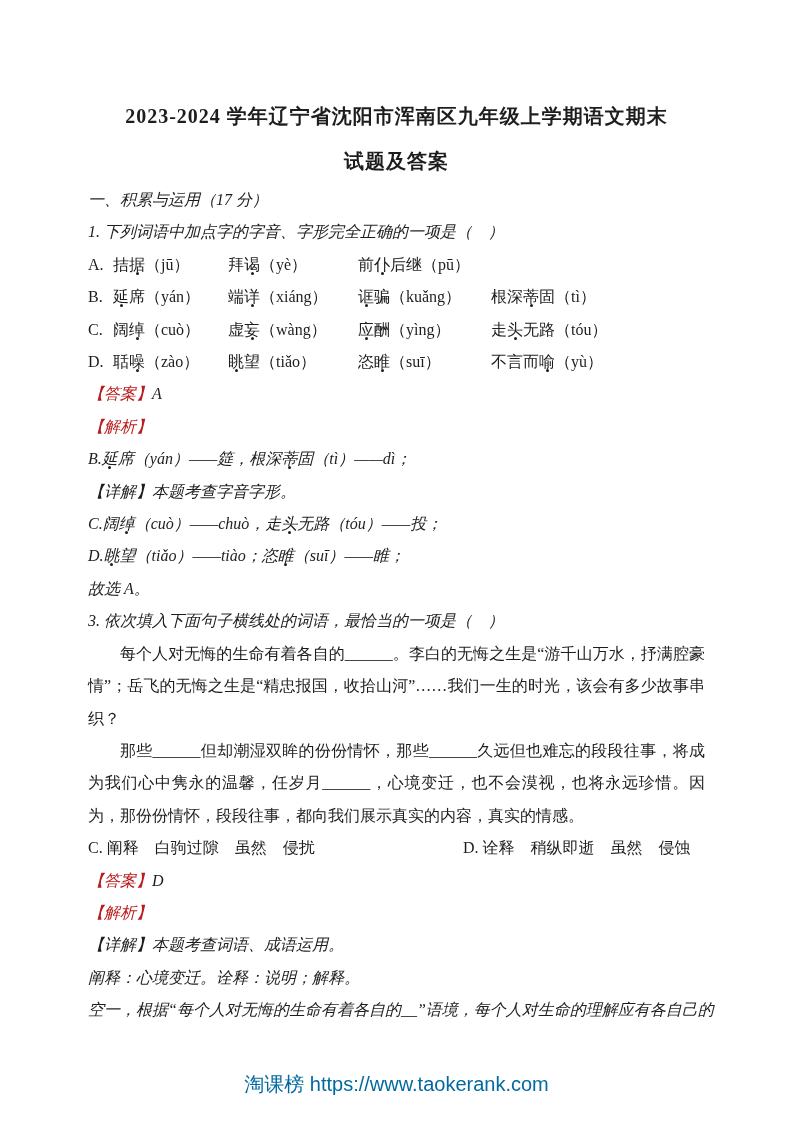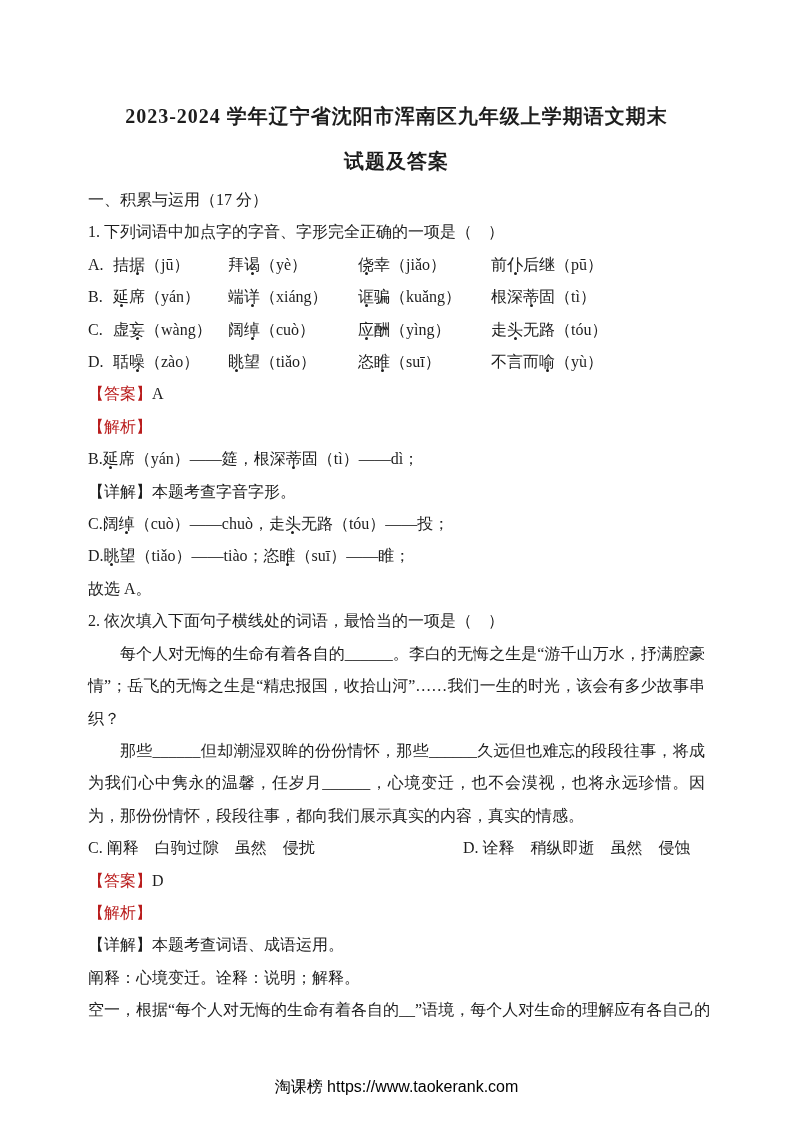--- a/index.html
+++ b/index.html
@@ -10,36 +10,36 @@
     margin: 0 auto;
     background: #ffffff;
     color: #1d1d1d;
     font-family: "Liberation Serif", "DejaVu Serif", serif;
     overflow: hidden;
     border-radius: 29px;
   }
   .content { position: absolute; left: 88px; right: 88px; top: 94px; }
   .title { font-size: 20px; font-weight: 700; text-align: center; line-height: 45px; margin: 0; letter-spacing: 1px; }
   .title span { display: block; }
-  .line { margin: 0; font-size: 16px; line-height: 32.4px; white-space: nowrap; }
+  .line { margin: 0; font-size: 16px; line-height: 32.4px; white-space: nowrap; font-style: italic; }
   .para { margin: 0; font-size: 16px; line-height: 32.4px; text-indent: 2em; text-align: justify; }
   .tag { color: #b91c1c; }
   .opt-row { display: grid; grid-template-columns: 25px 115px 130px 133px auto; font-size: 16px; line-height: 32.4px; }
   .opt-row > span { white-space: nowrap; }
   .opt2-row { display: grid; grid-template-columns: 375px auto; font-size: 16px; line-height: 32.4px; }
   .opt2-row > span { white-space: nowrap; }
   .em-dot { position: relative; }
   .em-dot::after {
     content: ""; position: absolute; left: 50%; margin-left: -1.5px; bottom: -2px;
     width: 3px; height: 3px; border-radius: 50%; background: currentColor;
   }
   .footer {
     position: absolute; left: 0; right: 0; bottom: 24px;
     text-align: center; font-family: "Liberation Sans", "DejaVu Sans", sans-serif;
-    font-size: 16px; color: #000000;
+    font-size: 20px; color: #0369a1;
   }
 </style>
 </head>
 <body>
 
 <div class="page">
   <div class="content">
 
     <h1 class="title">
       <span>2023-2024 学年辽宁省沈阳市浑南区九年级上学期语文期末</span>
@@ -48,55 +48,54 @@
 
     <p class="line">一、积累与运用（17 分）</p>
 
     <p class="line">1. 下列词语中加点字的字音、字形完全正确的一项是（　）</p>
 
     <div>
       <div class="opt-row">
         <span>A.</span>
         <span>拮<span class="em-dot">据</span>（jū）</span>
         <span>拜<span class="em-dot">谒</span>（yè）</span>
-        <span><span class="em-dot">侥</span>幸（jiǎo）</span>
         <span>前<span class="em-dot">仆</span>后继（pū）</span>
       </div>
       <div class="opt-row">
         <span>B.</span>
         <span><span class="em-dot">延</span>席（yán）</span>
         <span>端<span class="em-dot">详</span>（xiáng）</span>
         <span><span class="em-dot">诓</span>骗（kuǎng）</span>
         <span>根深<span class="em-dot">蒂</span>固（tì）</span>
       </div>
       <div class="opt-row">
         <span>C.</span>
+        <span>阔<span class="em-dot">绰</span>（cuò）</span>
         <span>虚<span class="em-dot">妄</span>（wàng）</span>
-        <span>阔<span class="em-dot">绰</span>（cuò）</span>
         <span><span class="em-dot">应</span>酬（yìng）</span>
         <span>走<span class="em-dot">头</span>无路（tóu）</span>
       </div>
       <div class="opt-row">
         <span>D.</span>
         <span>聒<span class="em-dot">噪</span>（zào）</span>
         <span><span class="em-dot">眺</span>望（tiǎo）</span>
         <span>恣<span class="em-dot">睢</span>（suī）</span>
         <span>不言而<span class="em-dot">喻</span>（yù）</span>
       </div>
     </div>
 
     <p class="line"><span class="tag">【答案】</span><span>A</span></p>
     <p class="line"><span class="tag">【解析】</span></p>
     <p class="line">B.<span class="em-dot">延</span>席（yán）——筵，根深<span class="em-dot">蒂</span>固（tì）——dì；</p>
     <p class="line">【详解】本题考查字音字形。</p>
     <p class="line">C.阔<span class="em-dot">绰</span>（cuò）——chuò，走<span class="em-dot">头</span>无路（tóu）——投；</p>
     <p class="line">D.<span class="em-dot">眺</span>望（tiǎo）——tiào；恣<span class="em-dot">睢</span>（suī）——睢；</p>
     <p class="line">故选 A。</p>
 
-    <p class="line">2. 依次填入下面句子横线处的词语，最恰当的一项是（　）</p>
+    <p class="line">3. 依次填入下面句子横线处的词语，最恰当的一项是（　）</p>
     <p class="para">每个人对无悔的生命有着各自的______。李白的无悔之生是“游千山万水，抒满腔豪情”；岳飞的无悔之生是“精忠报国，收拾山河”……我们一生的时光，该会有多少故事串织？</p>
     <p class="para">那些______但却潮湿双眸的份份情怀，那些______久远但也难忘的段段往事，将成为我们心中隽永的温馨，任岁月______，心境变迁，也不会漠视，也将永远珍惜。因为，那份份情怀，段段往事，都向我们展示真实的内容，真实的情感。</p>
 
     <div>
       <div class="opt2-row">
         <span>C. 阐释　白驹过隙　虽然　侵扰</span>
         <span>D. 诠释　稍纵即逝　虽然　侵蚀</span>
       </div>
     </div>
 

